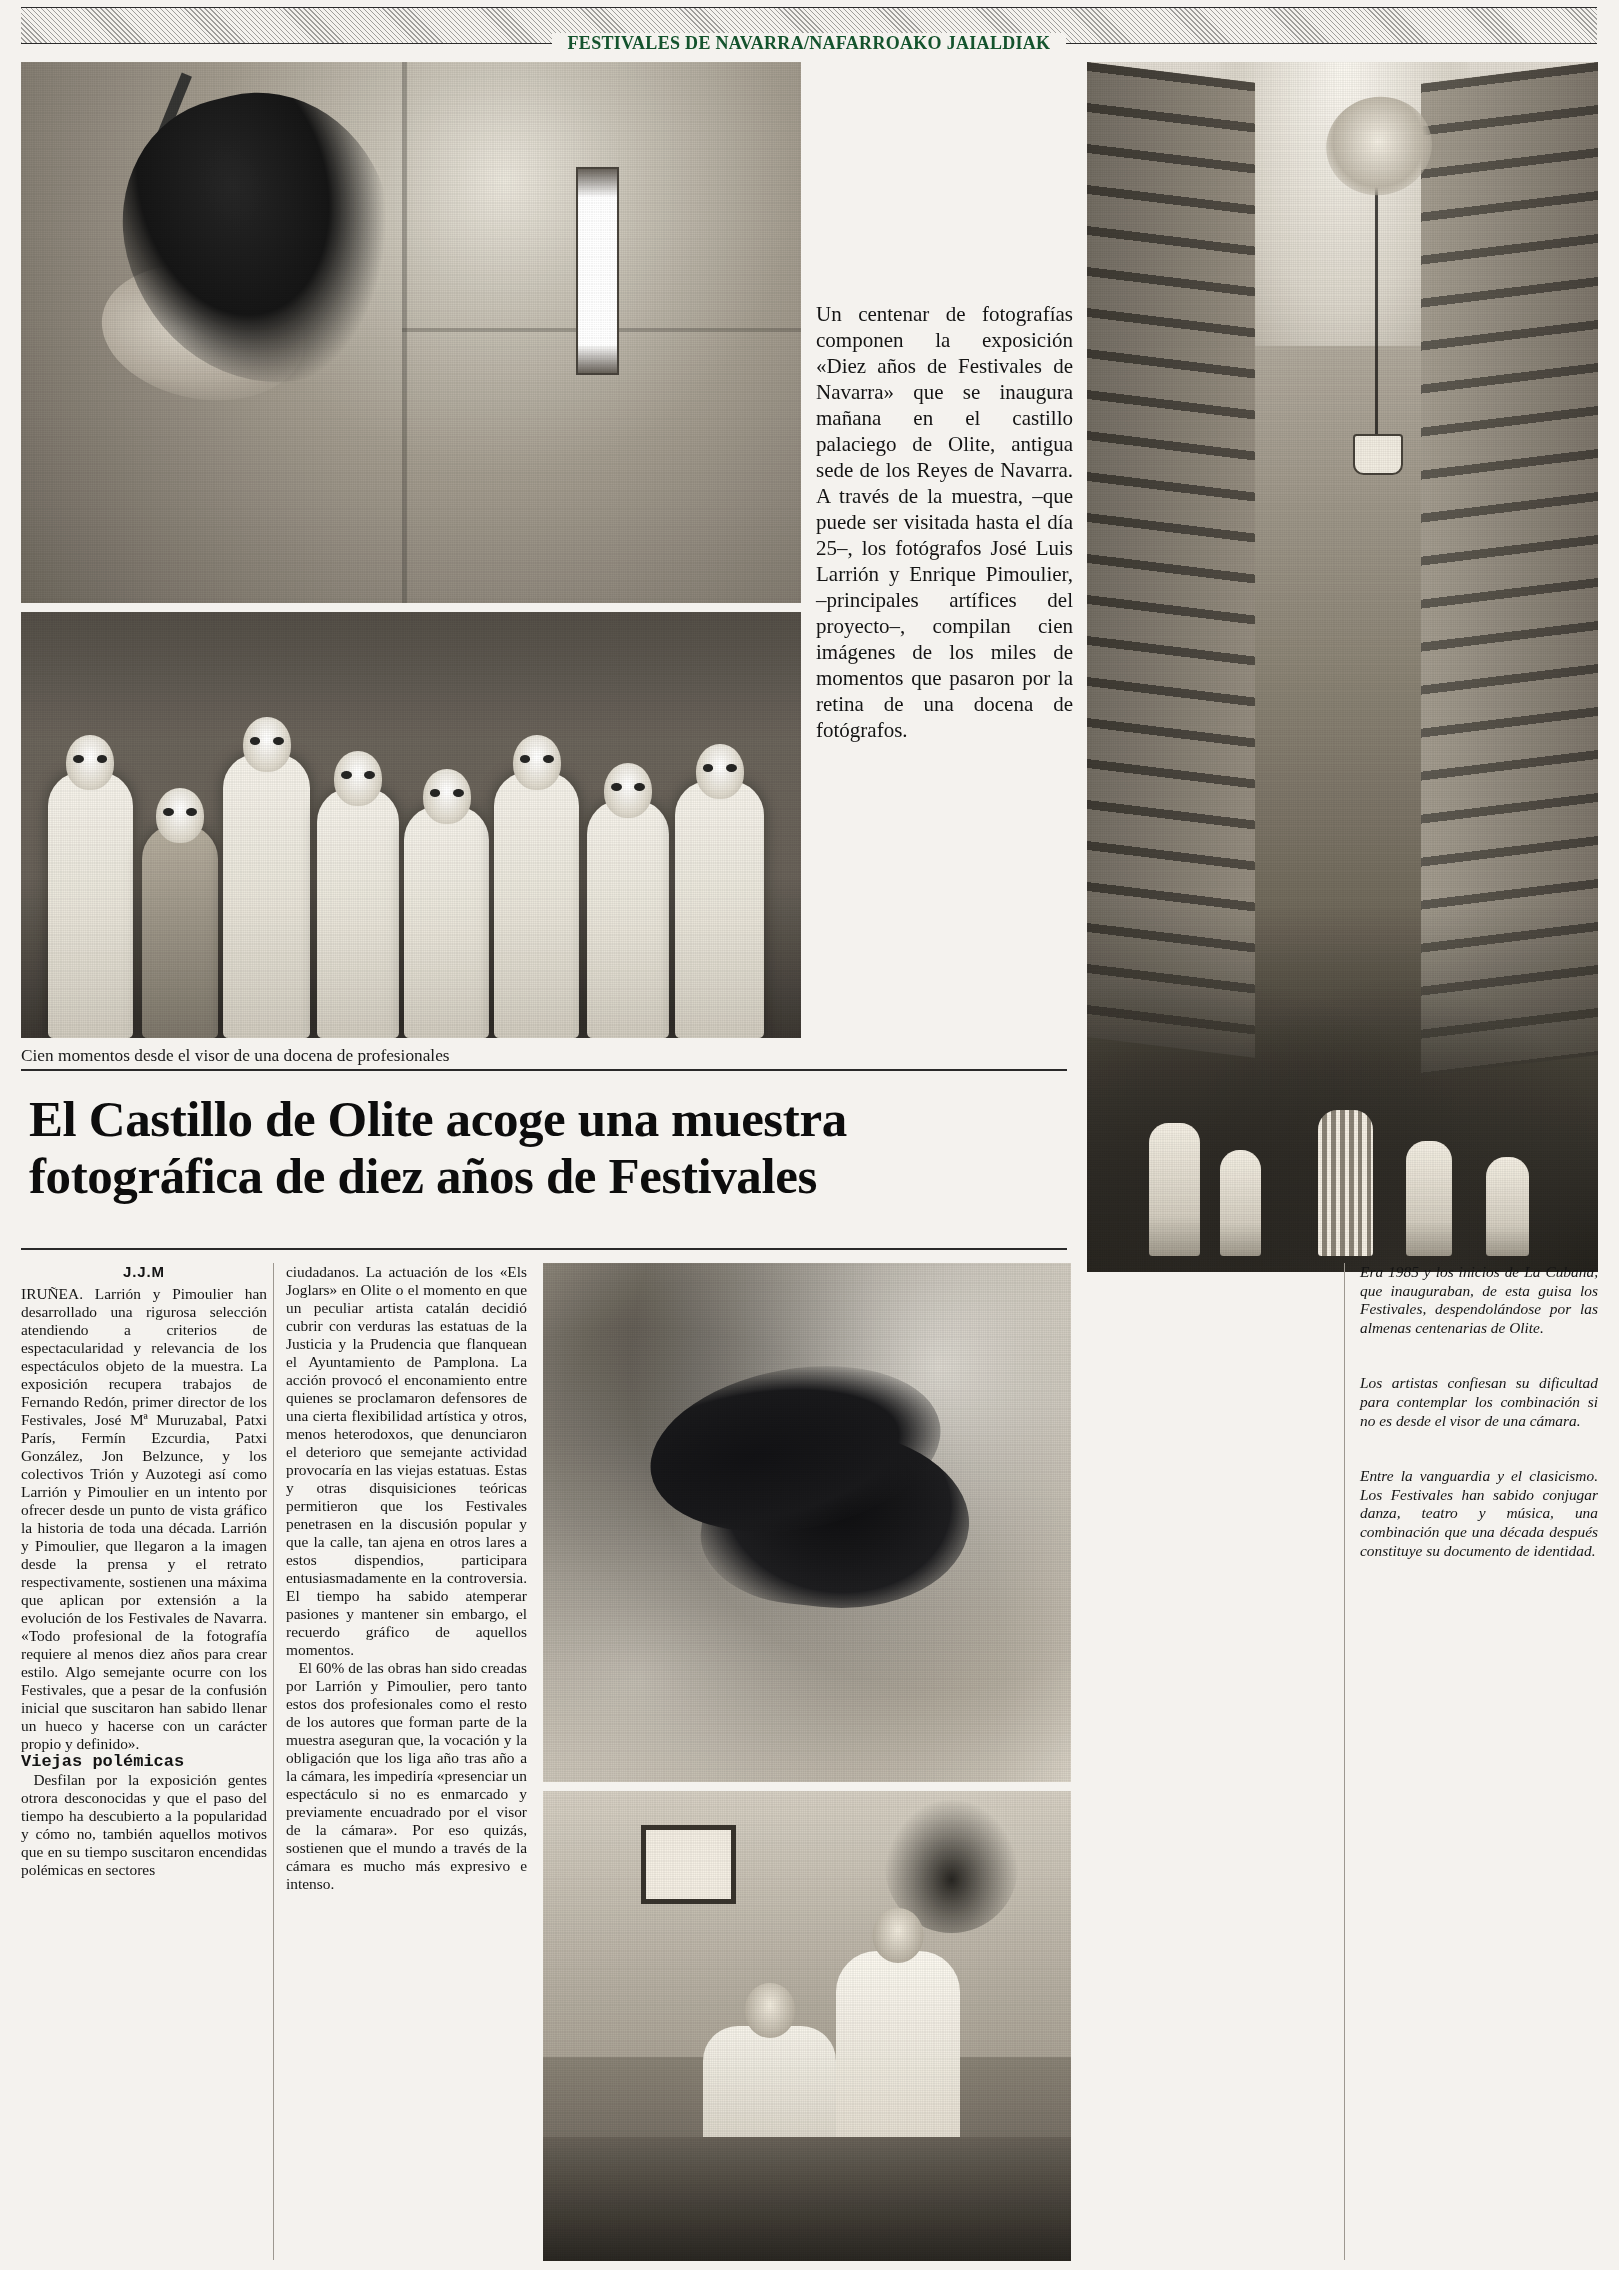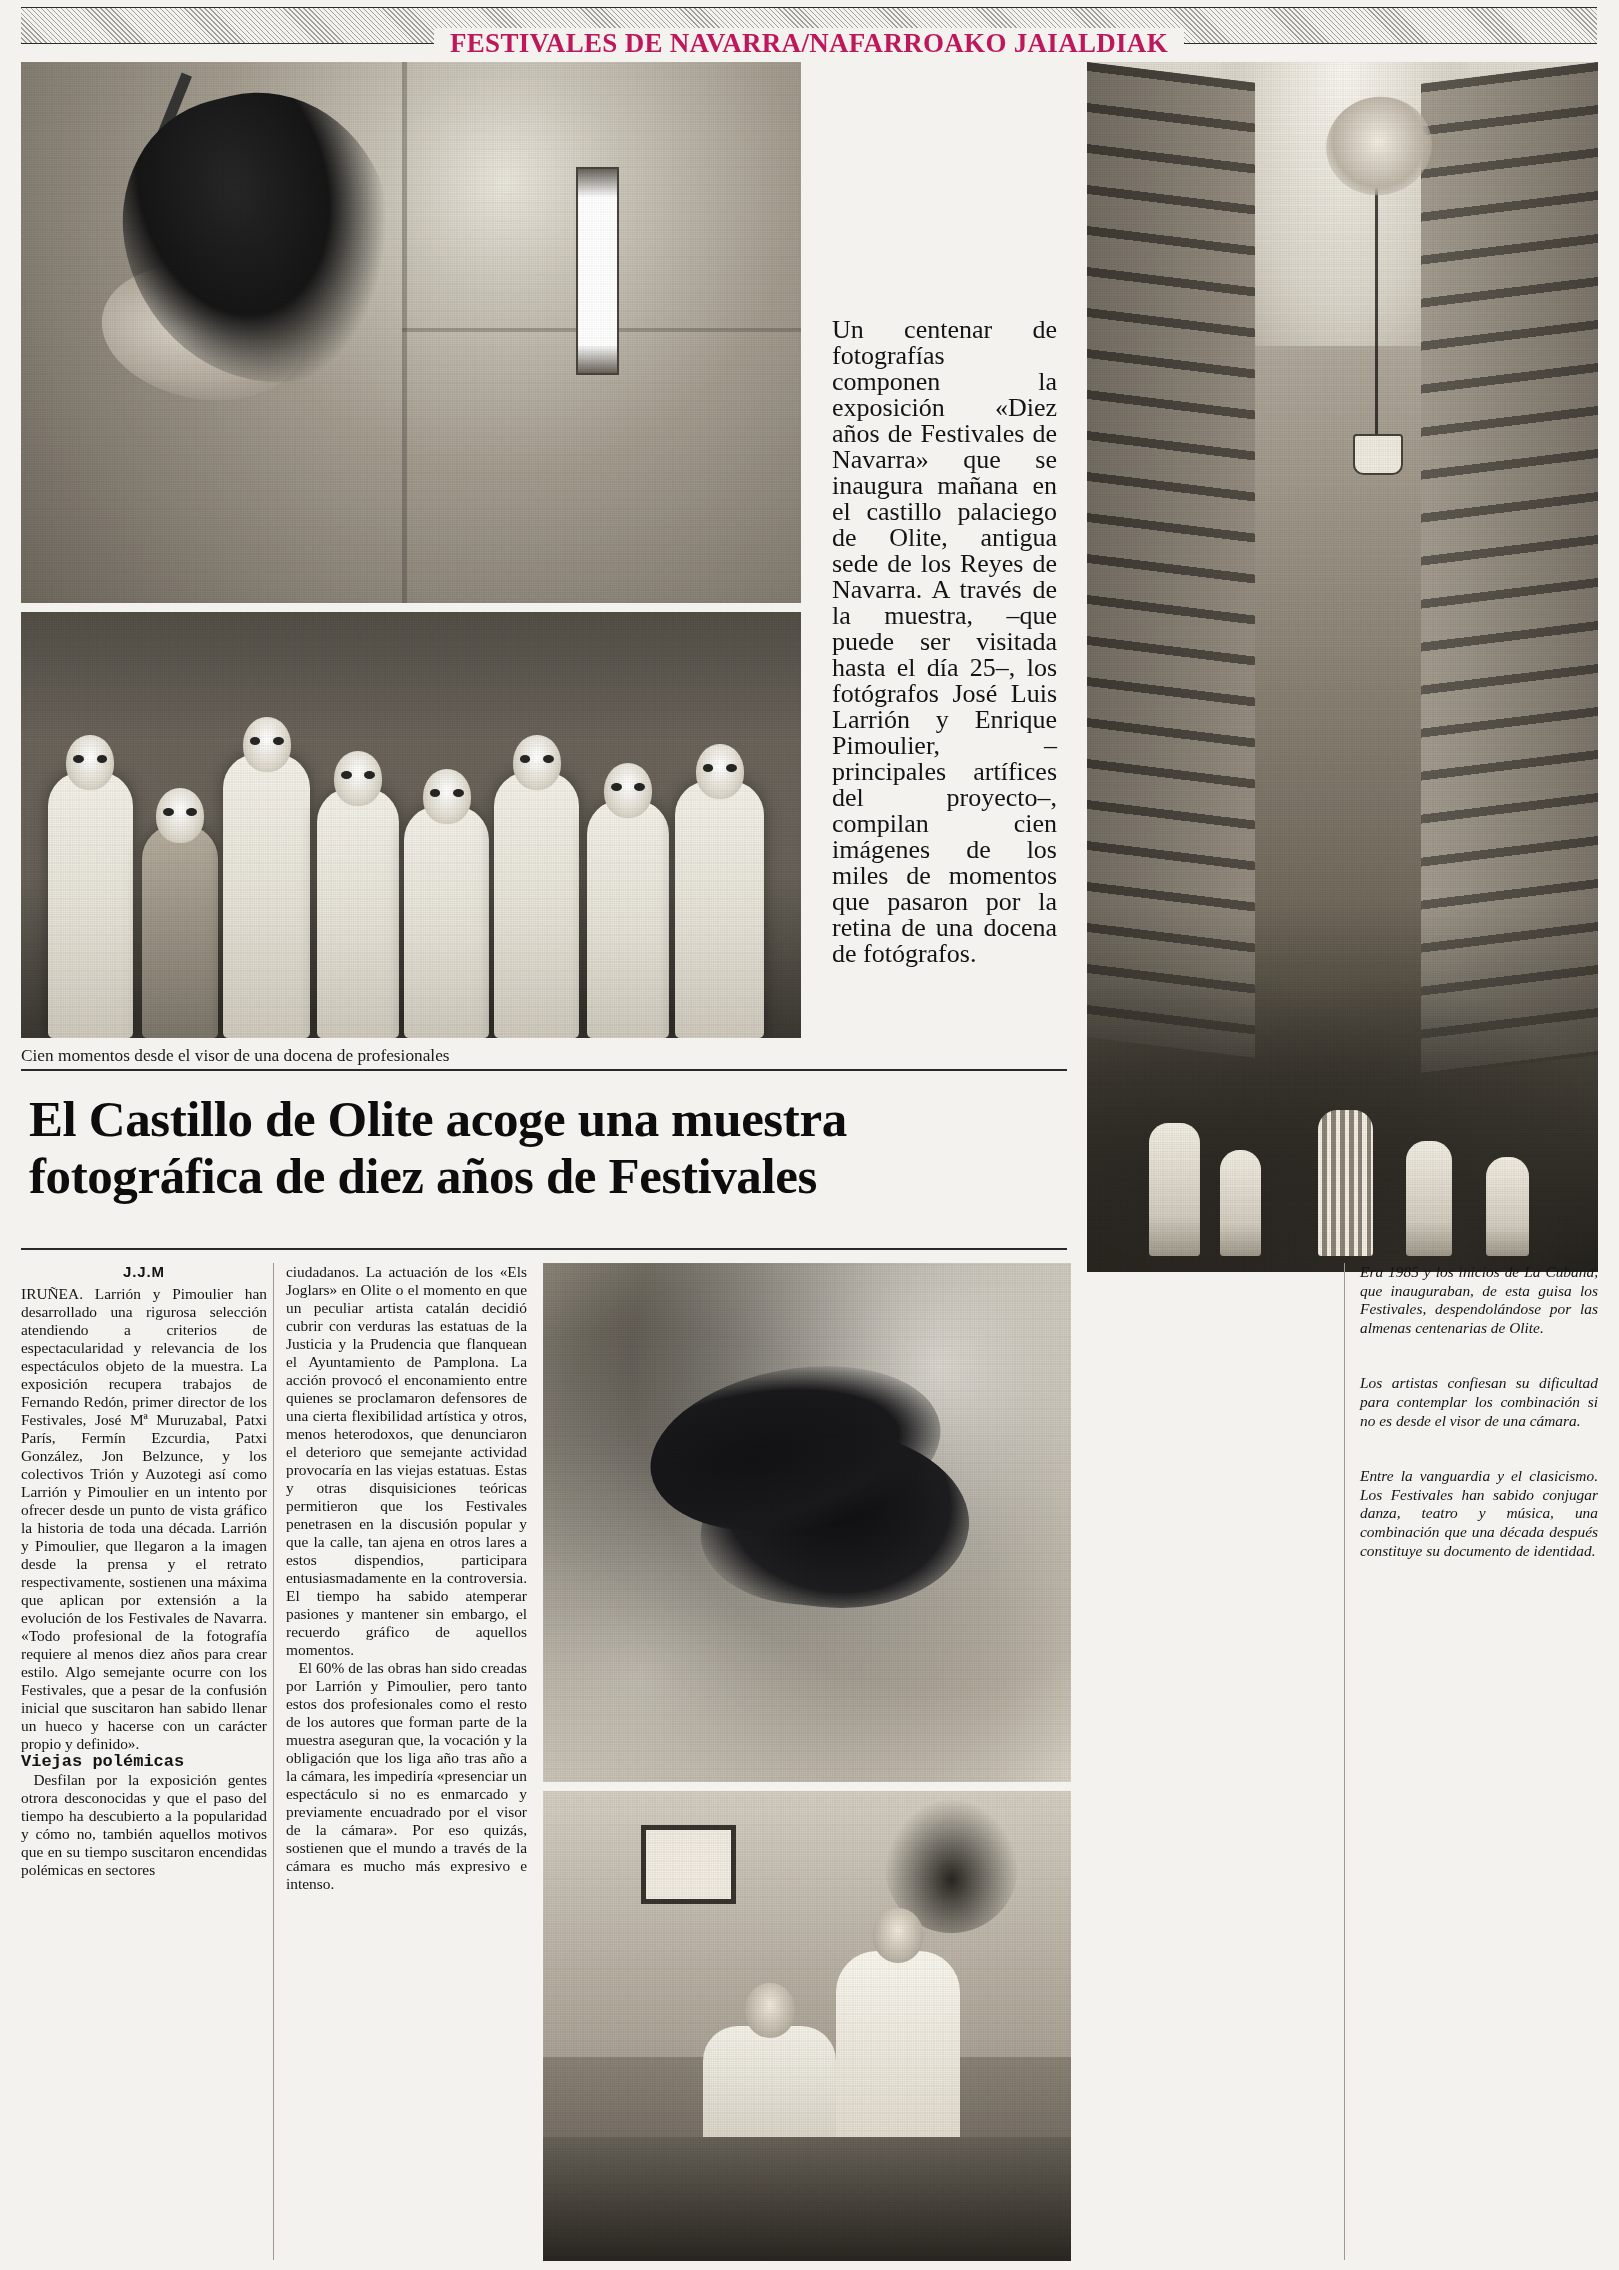--- a/index.html
+++ b/index.html
@@ -37,23 +37,23 @@
       repeating-linear-gradient(45deg, rgba(0,0,0,0.35) 0 0.9px, rgba(0,0,0,0) 0.9px 3.5px);
     display: flex;
     align-items: center;
     justify-content: center;
   }
   .section-band .label {
     background: #f4f2ee;
     padding: 0 16px;
     font-family: "Liberation Serif", serif;
     font-weight: bold;
-    font-size: 27px;
+    font-size: 18px;
     letter-spacing: 0.3px;
-    color: #be185d;
+    color: #14532d;
     white-space: nowrap;
     margin-top: 36px;
   }
 
   
   .photo {
     position: absolute;
     overflow: hidden;
     background: #8d8a85;
     filter: contrast(1.05);
@@ -260,23 +260,23 @@
   }
 
   
   .lead-box {
     position: absolute;
     left: 816px;
     top: 301px;
     width: 257px;
   }
   .lead-box p {
-    margin: 16px;
-    font-family: "Liberation Serif", serif;
-    font-size: 26px;
+    margin: 0;
+    font-family: "Liberation Serif", serif;
+    font-size: 21px;
     line-height: 26px;
     text-align: justify;
     text-justify: inter-word;
     color: #141414;
     hyphens: auto;
   }
 
   
   .caption-top {
     position: absolute;

